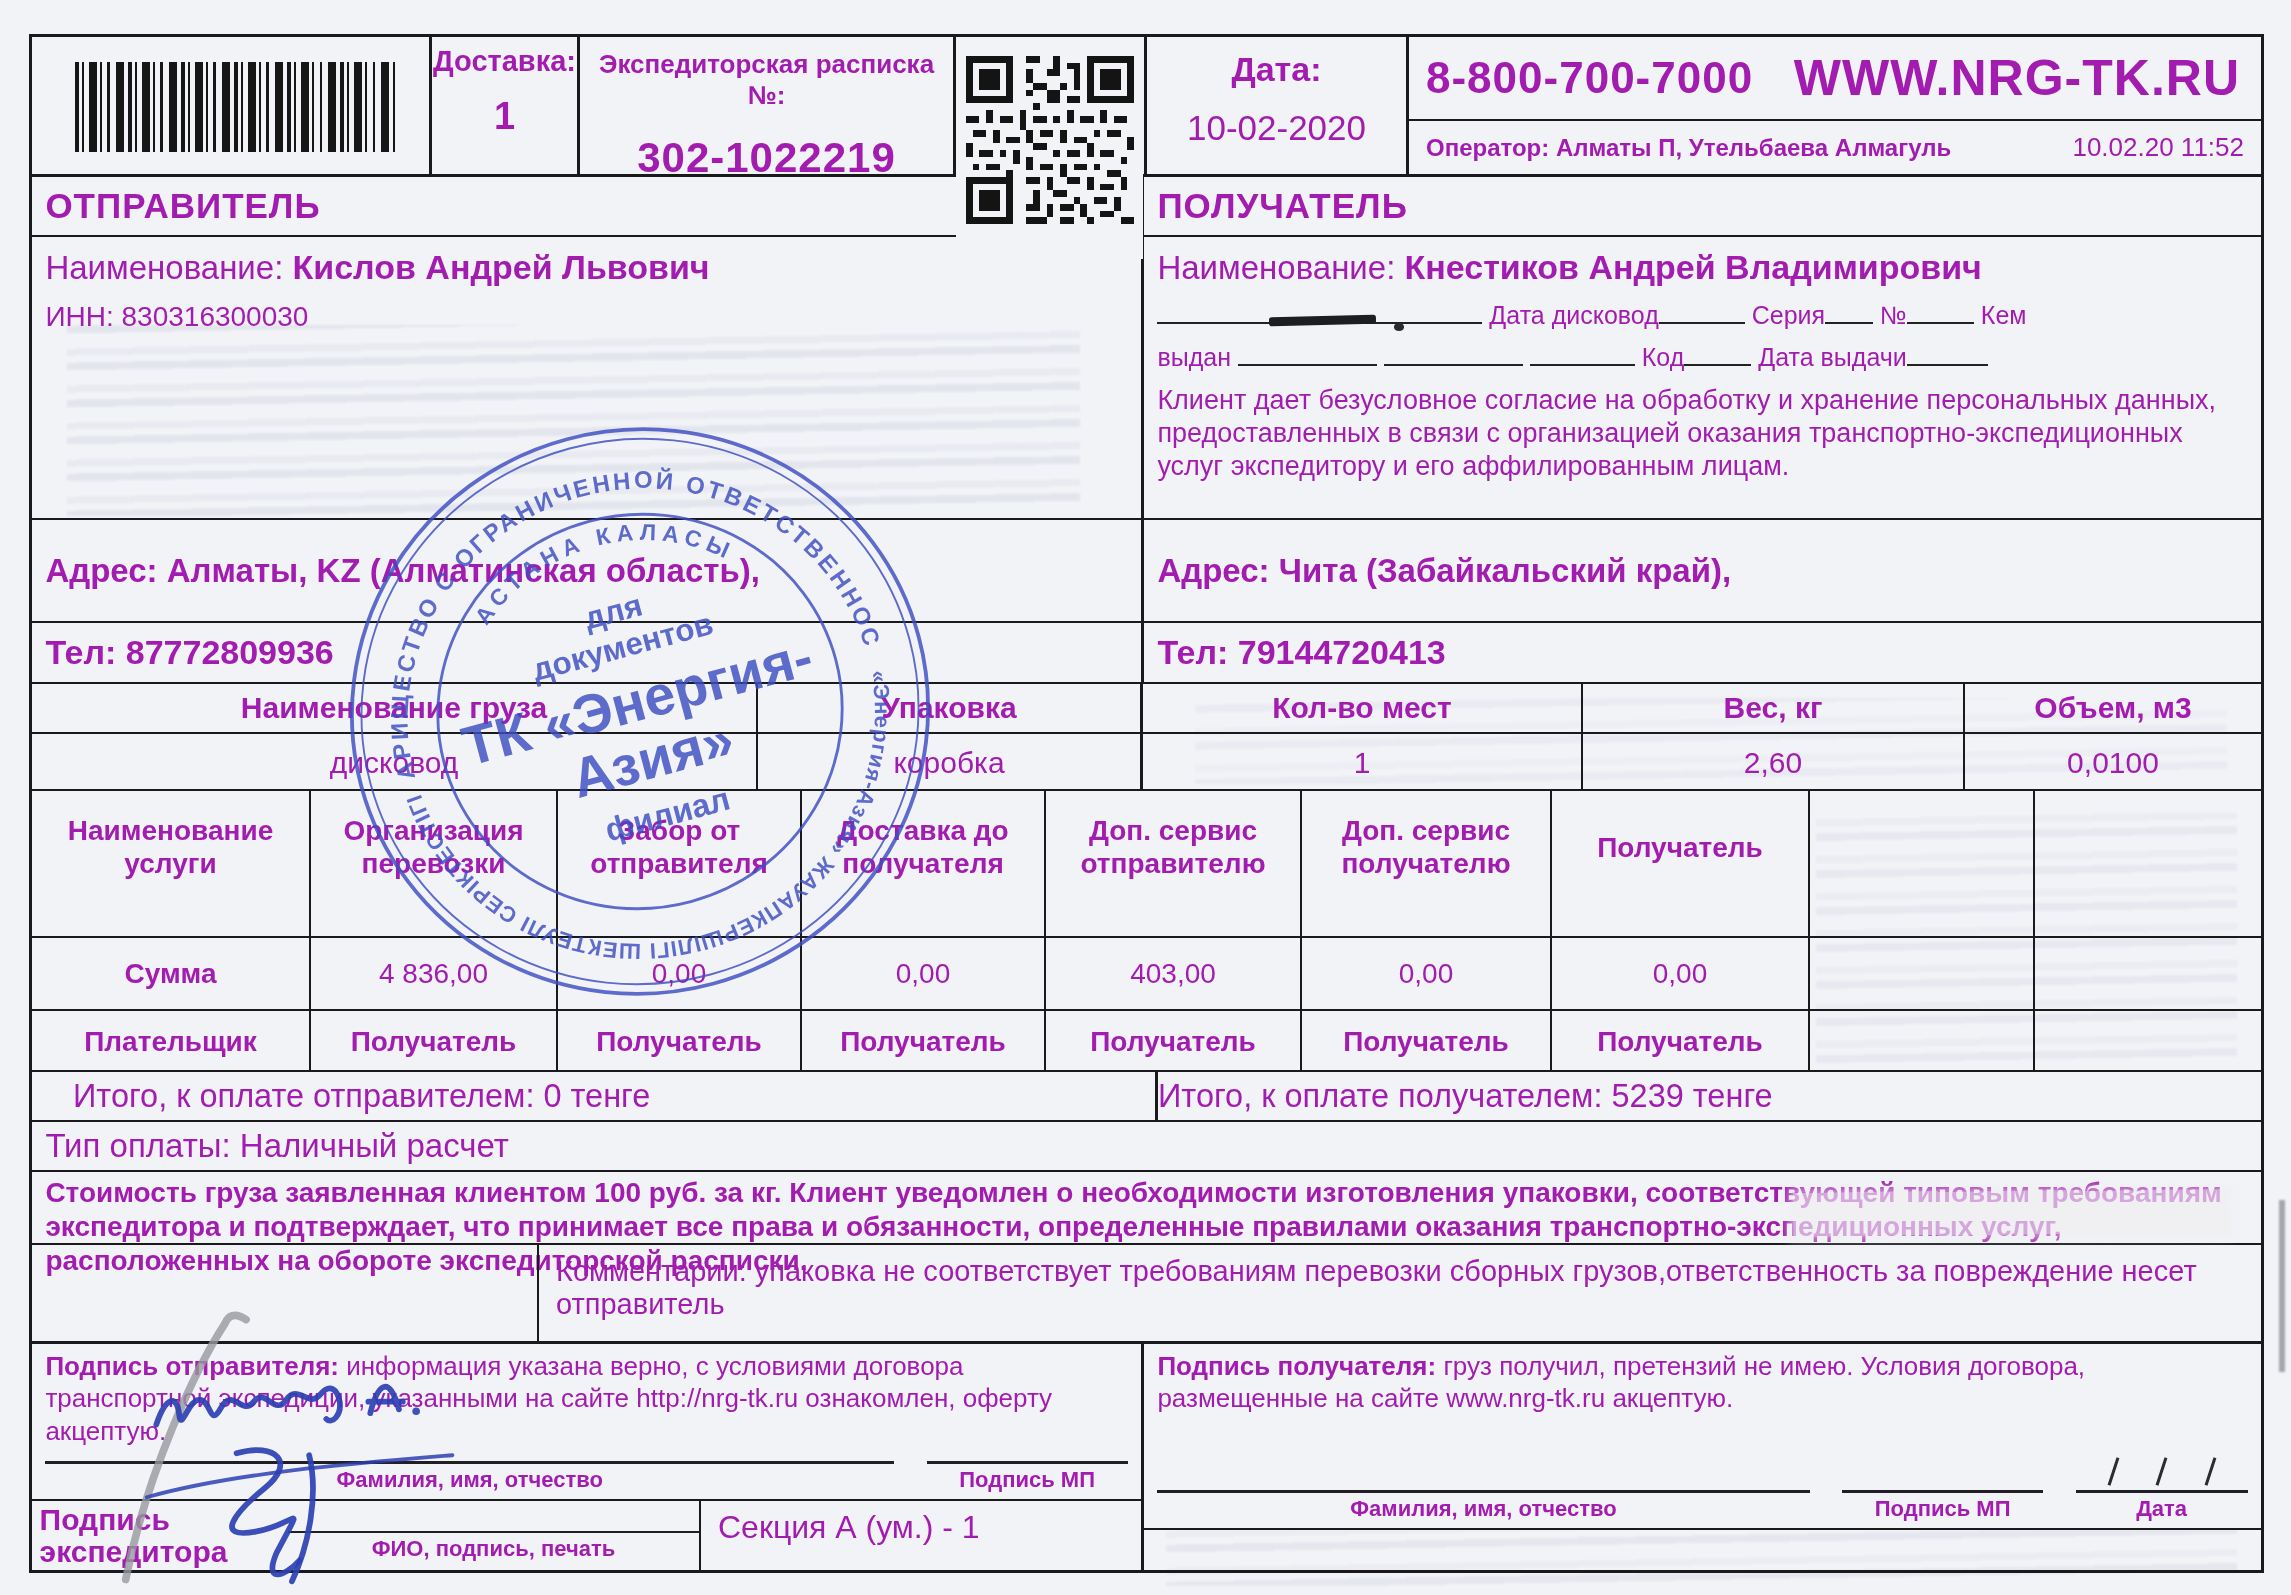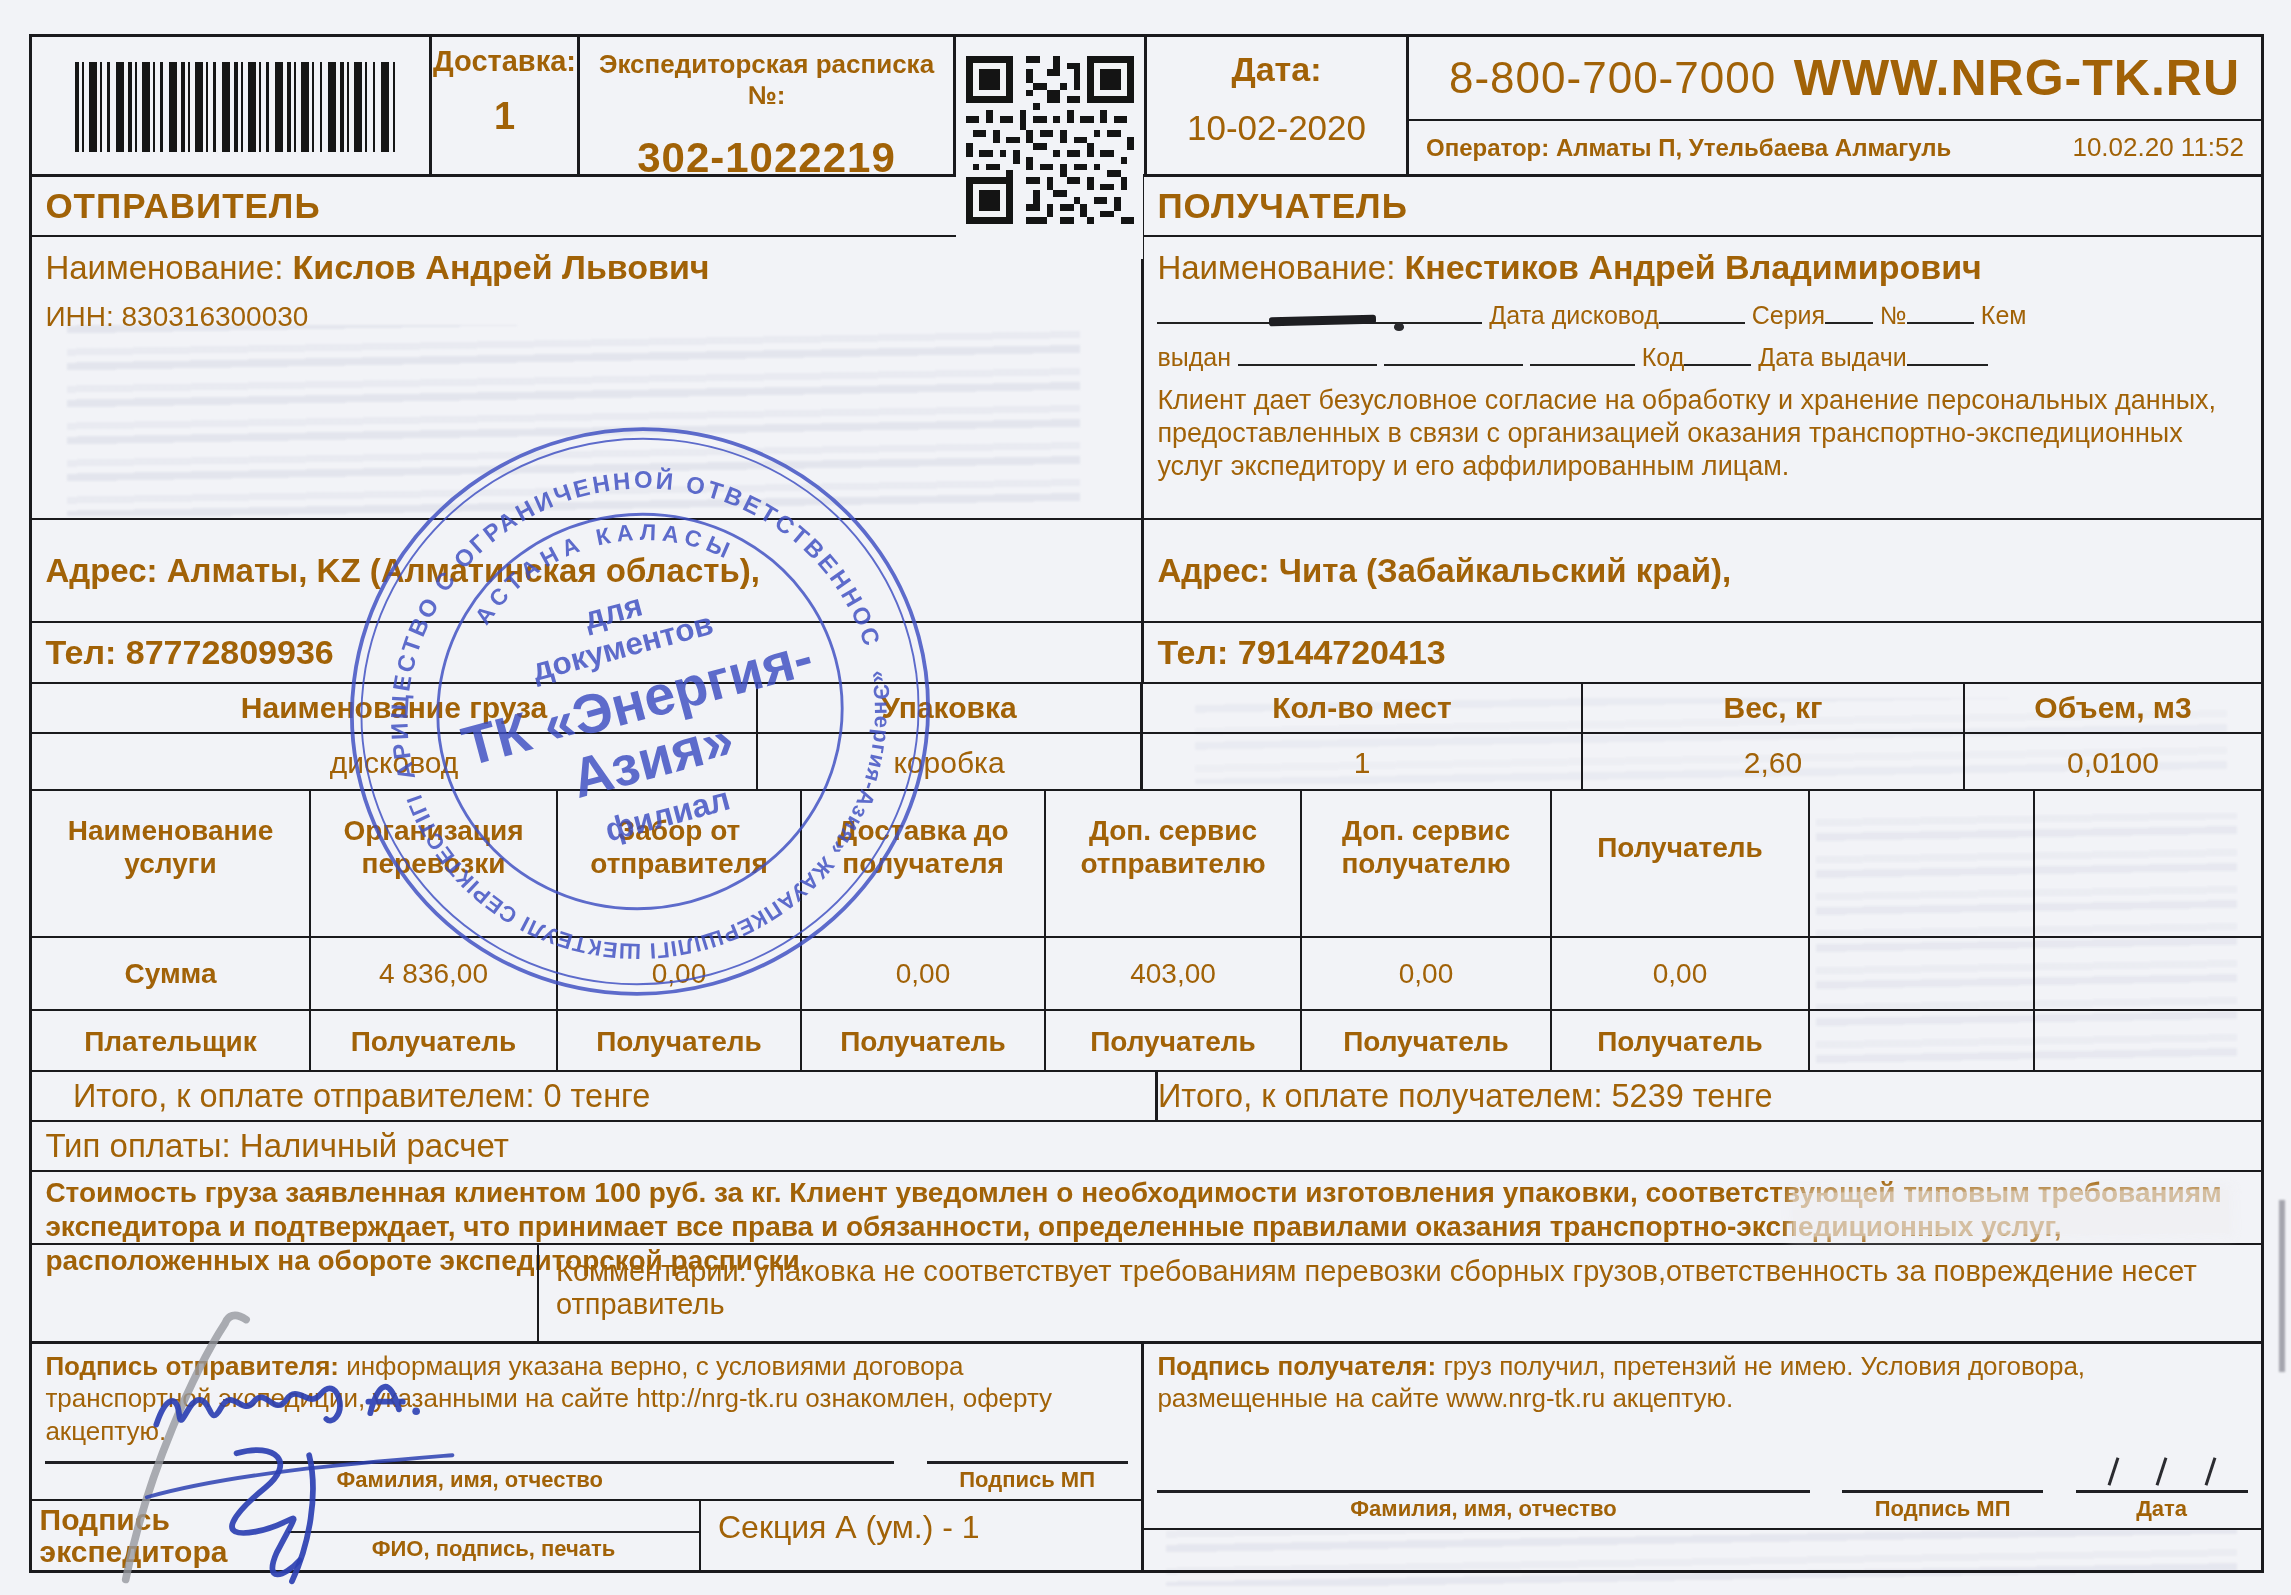--- a/index.html
+++ b/index.html
@@ -1,17 +1,17 @@
 <!DOCTYPE html>
 <html><head>
 <meta charset="utf-8">
 <style>
   * { box-sizing: border-box; margin:0; padding:0; }
   body { margin:0; background:#cfd0d6; font-family:"Liberation Sans", sans-serif; }
-  .page { position:relative; width:2291px; height:1595px; background:#f2f3f7; overflow:hidden; color:#a16207; }
+  .page { position:relative; width:2291px; height:1595px; background:#f2f3f7; overflow:hidden; color:#a21caf; }
 
   .doc { position:absolute; left:29px; top:34px; width:2235px; height:1539px;
          border:3.8px solid #1a1a1d; display:flex; flex-direction:column; }
 
   
   .band-header { height:140px; border-bottom:3.8px solid #1a1a1d; display:flex; overflow:visible; position:relative; }
   .cell-barcode { width:397px; position:relative; }
   .barcode { position:absolute; left:43px; top:25px; width:320px; height:90px;
     background:repeating-linear-gradient(90deg,#161616 0 3.8px,transparent 3.8px 6.7px,#161616 6.7px 8.6px,transparent 8.6px 14.3px,#161616 14.3px 22px,transparent 22px 25px,#161616 25px 27px,transparent 27px 32.5px,#161616 32.5px 35px,transparent 35px 41px,#161616 41px 49px,transparent 49px 53px); }
   .cell-delivery { width:151px; border-left:3.8px solid #1a1a1d; border-right:3.8px solid #1a1a1d; text-align:center; padding-top:7.6px; }
@@ -21,21 +21,21 @@
   .receipt-label { font-size:26px; font-weight:bold; }
   .receipt-number { font-size:42px; font-weight:bold; margin-top:23px; letter-spacing:1px; }
   .cell-qr { width:191px; border-left:3.8px solid #1a1a1d; position:relative; z-index:3; }
   .qr-box { position:absolute; left:0; top:5.7px; width:187px; height:216px; background:#f2f3f7; }
   .qr-box svg { position:absolute; left:9.6px; top:13.4px; }
   .cell-date { width:262px; border-left:3.8px solid #1a1a1d; text-align:center; padding-top:13.4px; }
   .date-label { font-size:34px; font-weight:bold; }
   .date-value { font-size:35px; margin-top:19px; }
   .cell-contact { flex:1; border-left:3.8px solid #1a1a1d; display:flex; flex-direction:column; }
   .contact-top { height:84px; border-bottom:2.9px solid #1a1a1d; display:flex; align-items:center; }
-  .hotline { font-size:44px; font-weight:normal; padding-left:17px; letter-spacing:1px;margin-left:23px; }
+  .hotline { font-size:44px; font-weight:bold; padding-left:17px; letter-spacing:1px; }
   .website { font-size:50px; font-weight:bold; margin-left:auto; padding-right:21px; letter-spacing:1px; }
   .contact-bottom { flex:1; display:flex; align-items:center; }
   .operator { font-size:24px; font-weight:bold; padding-left:17px; }
   .timestamp { font-size:26px; margin-left:auto; padding-right:17px; }
 
   
   .band-parties { height:507px; border-bottom:2.9px solid #1a1a1d; display:flex; }
   .party { display:flex; flex-direction:column; }
   .party-sender { width:1112px; border-right:3.8px solid #1a1a1d; }
   .party-recipient { flex:1; }

